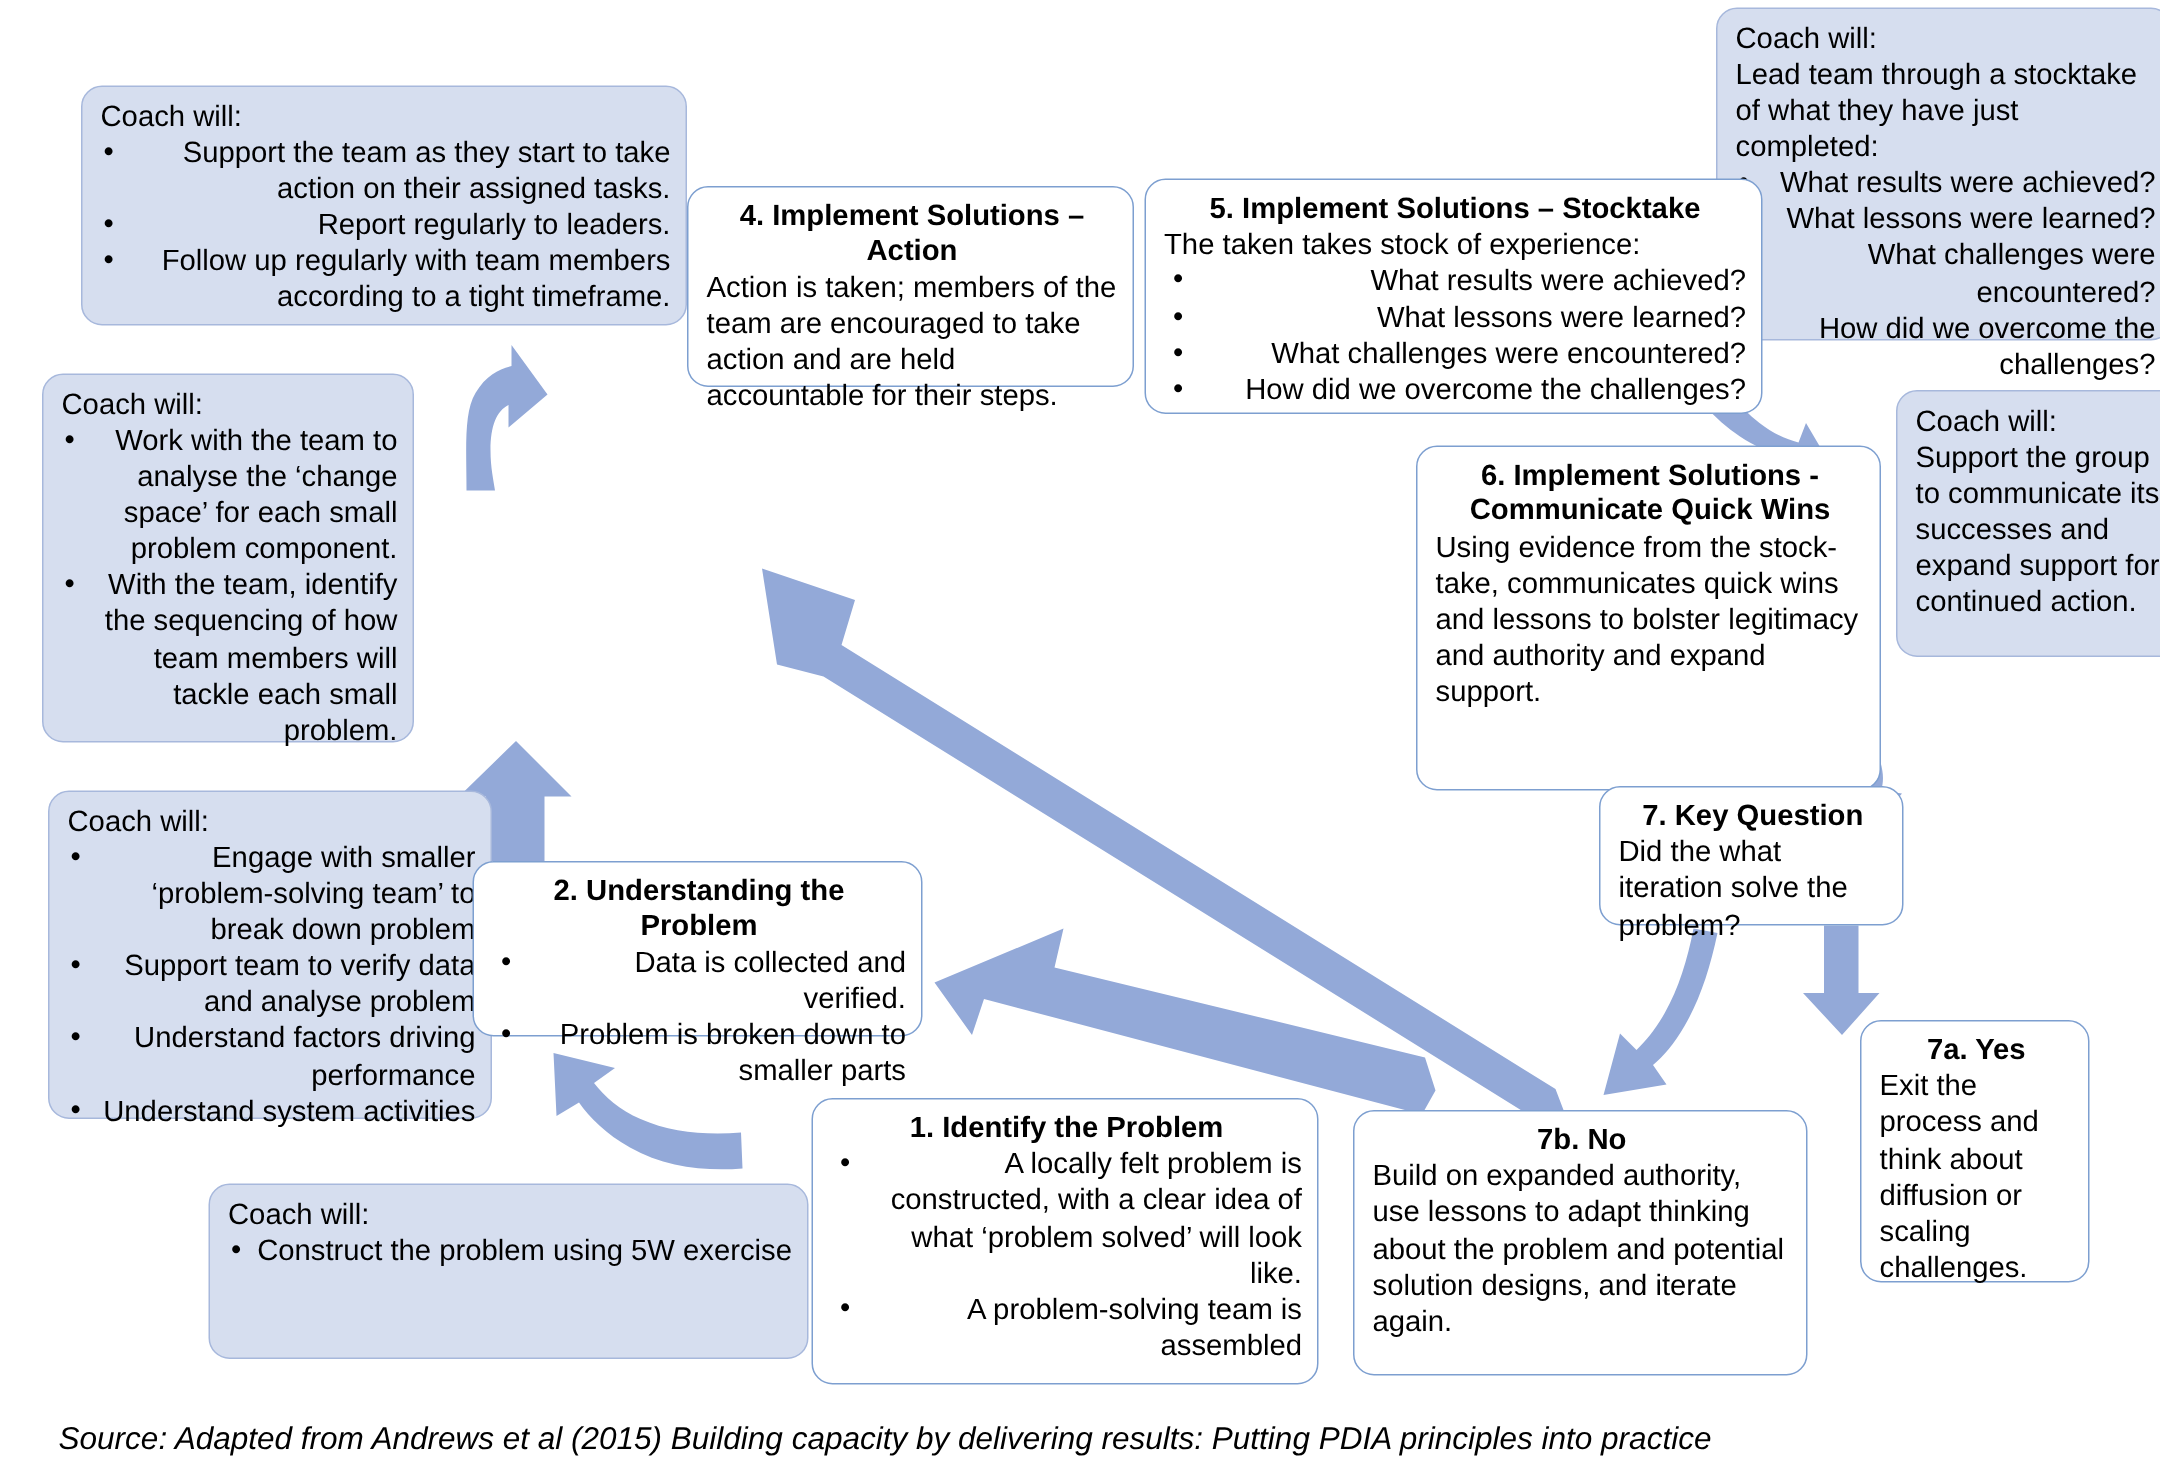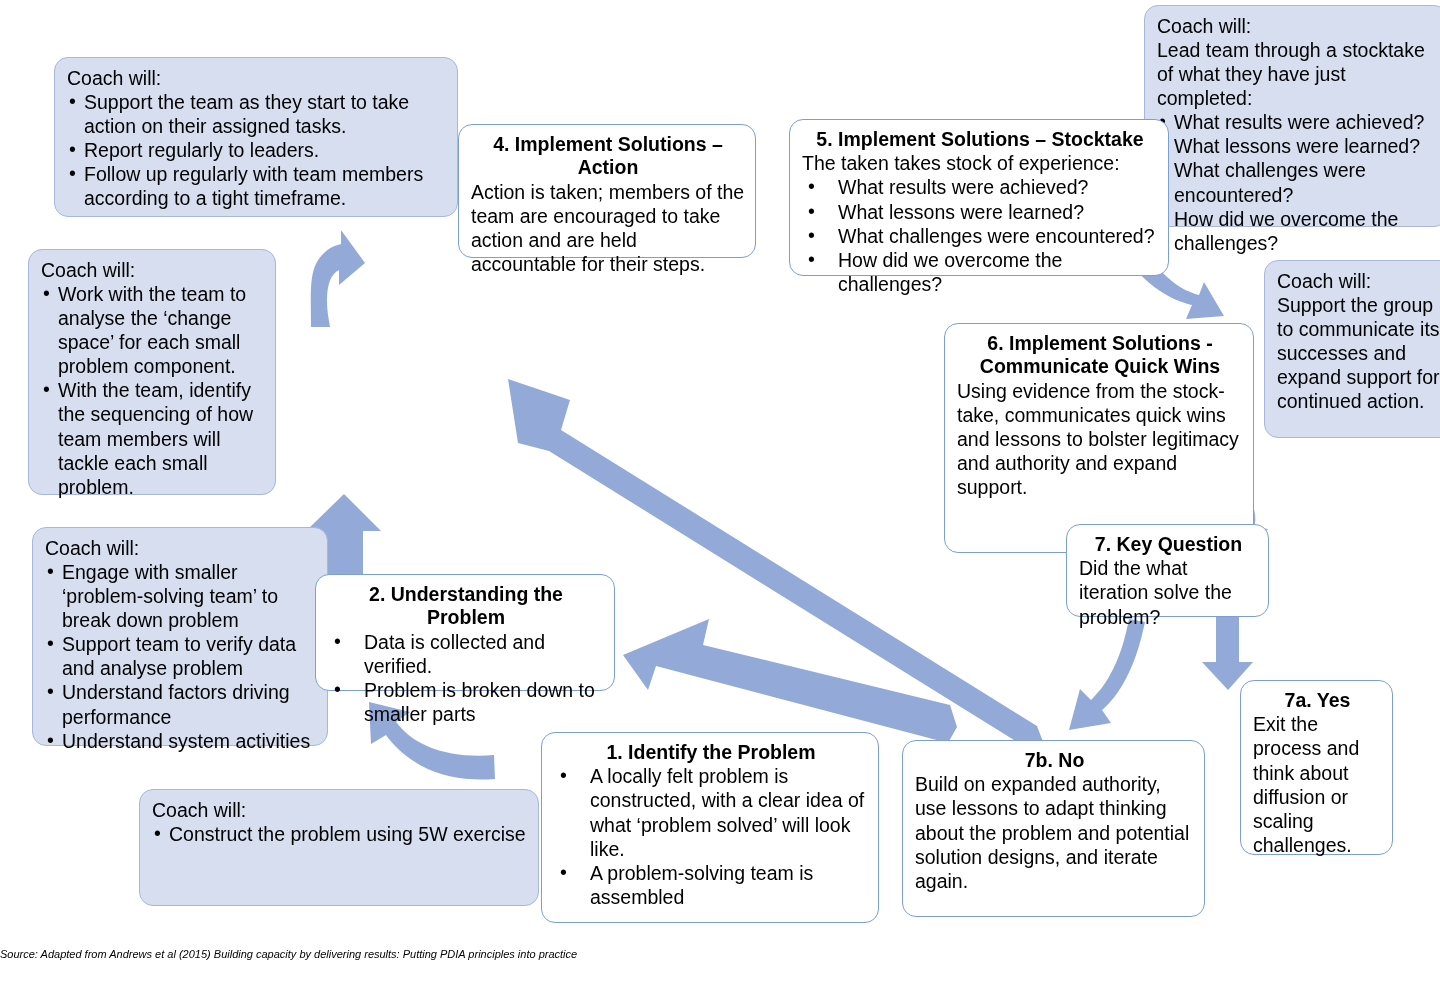--- a/index.html
+++ b/index.html
@@ -37,39 +37,40 @@
     text-align:center;
     display:block;
     line-height:1.2;
   }
   .lead{display:block;}
   ul{margin:0;padding:0;list-style:none;}
   li{
     position:relative;
     padding-left:17px;
     margin:0;
+    text-align:right;
   }
   li:before{
     content:"\2022";
     position:absolute;
     left:2px;
     top:-1px;
   }
   ul.wide li{padding-left:36px;}
   ul.wide li:before{left:6px;}
 
   svg.arrows{position:absolute;left:0;top:0;width:1440px;height:986px;pointer-events:none;}
   .arrowfill{fill:#93A9D8;}
 
   .source{
     position:absolute;
     left:0;top:948px;width:1180px;
-    text-align:left;
+    text-align:center;
     font-style:italic;
-    font-size:11px;
+    font-size:21px;
     font-family:"Liberation Sans", sans-serif;
   }
 </style>
 </head>
 <body>
 
 <div id="stage">
 
   <svg class="arrows" viewBox="0 0 1440 986">
 
@@ -150,32 +151,32 @@
   <div class="box coach" style="left:1240px;top:260px;width:196px;height:178px;">
     <span class="lead">Coach will:</span>
     <span class="lead">Support the group to communicate its successes and expand support for continued action.</span>
   </div>
 
   <div class="box step" style="left:434px;top:124px;width:298px;height:134px;">
     <span class="title">4. Implement Solutions – Action</span>
     <span class="lead">Action is taken; members of the team are encouraged to take action and are held accountable for their steps.</span>
   </div>
 
-  <div class="box step" style="left:765px;top:119px;width:380px;height:157px;">
+  <div class="box step" style="left:739px;top:119px;width:412px;height:157px;">
     <span class="title">5. Implement Solutions – Stocktake</span>
     <span class="lead">The taken takes stock of experience:</span>
     <ul class="wide">
       <li>What results were achieved?</li>
       <li>What lessons were learned?</li>
       <li>What challenges were encountered?</li>
       <li>How did we overcome the challenges?</li>
     </ul>
   </div>
 
-  <div class="box step" style="left:920px;top:323px;width:310px;height:230px;">
+  <div class="box step" style="left:920px;top:297px;width:310px;height:230px;">
     <span class="title">6. Implement Solutions - Communicate Quick Wins</span>
     <span class="lead">Using evidence from the stock-take, communicates quick wins and lessons to bolster legitimacy and authority and expand support.</span>
   </div>
 
 
   <div class="box step" style="left:291px;top:574px;width:300px;height:117px;">
     <span class="title">2. Understanding the Problem</span>
     <ul class="wide">
       <li>Data is collected and verified.</li>
       <li>Problem is broken down to smaller parts</li>

